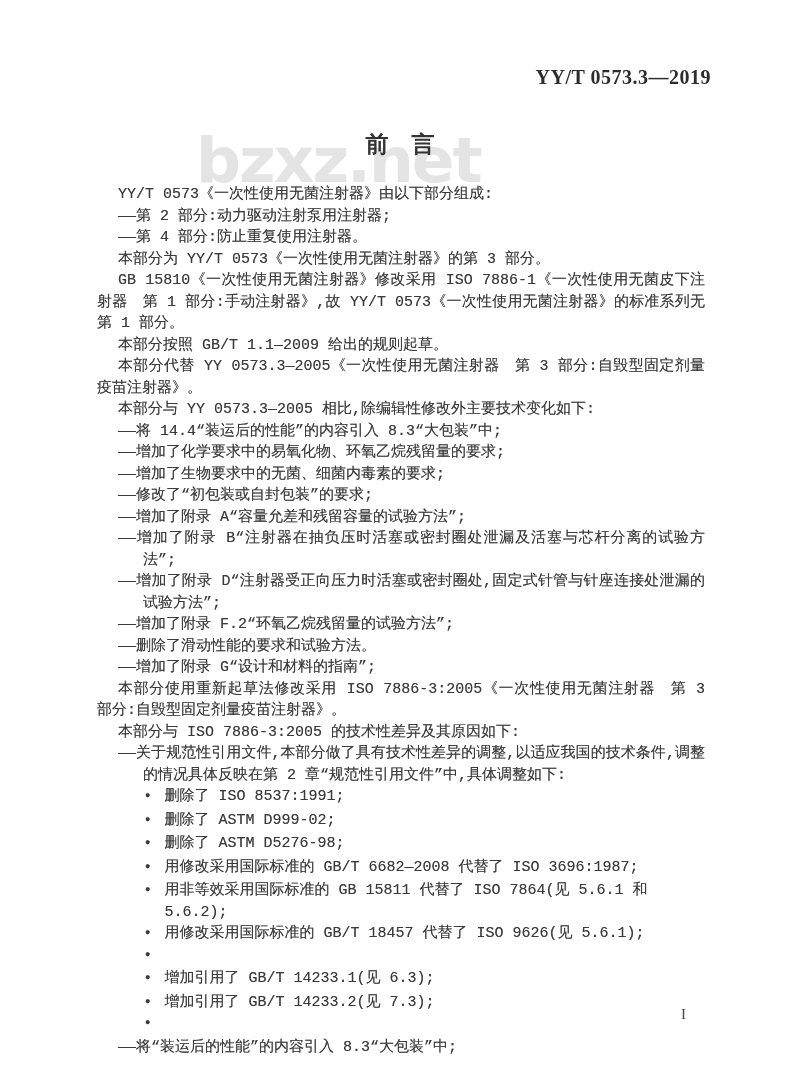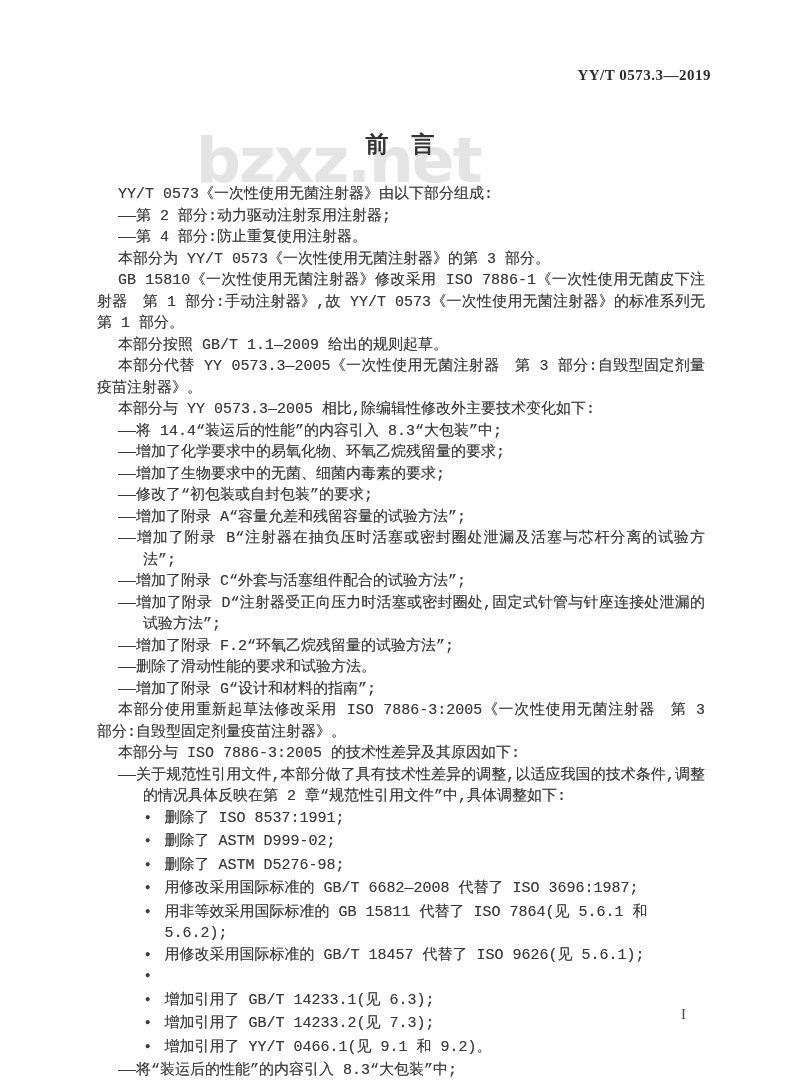--- a/index.html
+++ b/index.html
@@ -11,21 +11,21 @@
     overflow: hidden;
     font-family: "Liberation Serif", "DejaVu Serif", serif;
     color: #3a3a3a;
   }
   .header-row {
     position: absolute;
     top: 66px; right: 89px;
     z-index: 2;
   }
   .doc-number {
-    font-size: 15px;
+    font-size: 20px;
     font-weight: bold;
     color: #2d2d2d;
     letter-spacing: 0.5px;
   }
   .watermark {
     position: absolute;
     top: 124px; left: 196px;
     z-index: 0;
     font-family: "DejaVu Sans", "Liberation Sans", sans-serif;
     font-weight: bold;
@@ -101,21 +101,20 @@
       <p class="paragraph">GB 15810《一次性使用无菌注射器》修改采用 ISO 7886-1《一次性使用无菌皮下注射器　第 1 部分:手动注射器》,故 YY/T 0573《一次性使用无菌注射器》的标准系列无第 1 部分。</p>
       <p class="paragraph">本部分按照 GB/T 1.1—2009 给出的规则起草。</p>
       <p class="paragraph">本部分代替 YY 0573.3—2005《一次性使用无菌注射器　第 3 部分:自毁型固定剂量疫苗注射器》。</p>
       <p class="paragraph">本部分与 YY 0573.3—2005 相比,除编辑性修改外主要技术变化如下:</p>
       <p class="dash">——将 14.4“装运后的性能”的内容引入 8.3“大包装”中;</p>
       <p class="dash">——增加了化学要求中的易氧化物、环氧乙烷残留量的要求;</p>
       <p class="dash">——增加了生物要求中的无菌、细菌内毒素的要求;</p>
       <p class="dash">——修改了“初包装或自封包装”的要求;</p>
       <p class="dash">——增加了附录 A“容量允差和残留容量的试验方法”;</p>
       <p class="dash">——增加了附录 B“注射器在抽负压时活塞或密封圈处泄漏及活塞与芯杆分离的试验方法”;</p>
-      <p class="dash">——增加了附录 C“外套与活塞组件配合的试验方法”;</p>
       <p class="dash">——增加了附录 D“注射器受正向压力时活塞或密封圈处,固定式针管与针座连接处泄漏的试验方法”;</p>
       <p class="dash">——增加了附录 F.2“环氧乙烷残留量的试验方法”;</p>
       <p class="dash">——删除了滑动性能的要求和试验方法。</p>
       <p class="dash">——增加了附录 G“设计和材料的指南”;</p>
       <p class="paragraph">本部分使用重新起草法修改采用 ISO 7886-3:2005《一次性使用无菌注射器　第 3 部分:自毁型固定剂量疫苗注射器》。</p>
       <p class="paragraph">本部分与 ISO 7886-3:2005 的技术性差异及其原因如下:</p>
       <p class="dash">——关于规范性引用文件,本部分做了具有技术性差异的调整,以适应我国的技术条件,调整的情况具体反映在第 2 章“规范性引用文件”中,具体调整如下:</p>
       <p class="bullet">
         <span class="marker">●</span>
         <span>删除了 ISO 8537:1991;</span>
@@ -146,20 +145,19 @@
       <p class="bullet">
         <span class="marker">●</span>
         <span>增加引用了 GB/T 14233.1(见 6.3);</span>
       </p>
       <p class="bullet">
         <span class="marker">●</span>
         <span>增加引用了 GB/T 14233.2(见 7.3);</span>
       </p>
       <p class="bullet">
         <span class="marker">●</span>
-        <span>增加引用了 YY/T 0466.1(见 9.1 和 9.2)。</span>
       </p>
       <p class="dash">——将“装运后的性能”的内容引入 8.3“大包装”中;</p>
     </main>
 
   <div class="page-number">I</div>
 
 </div>
 
 </body></html>

